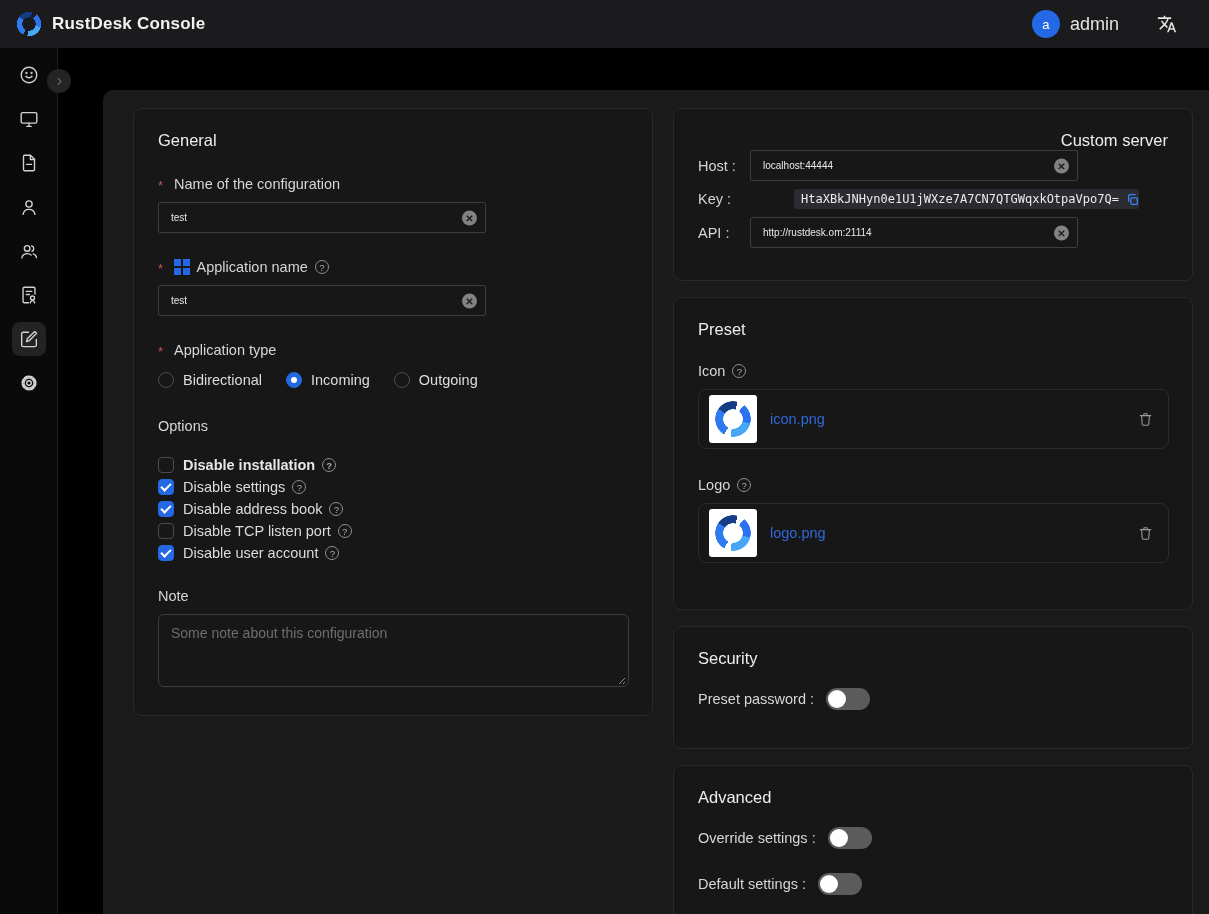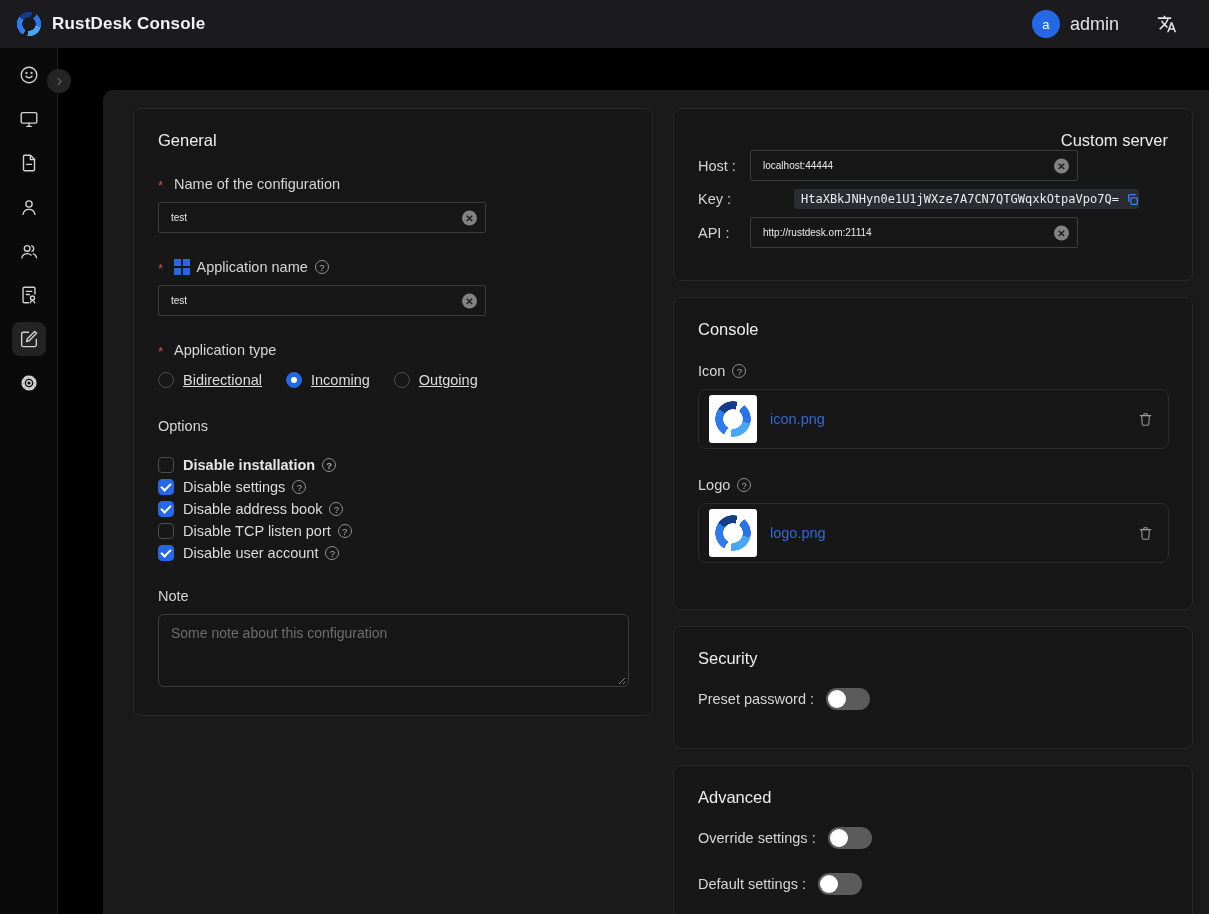--- a/index.html
+++ b/index.html
@@ -108,21 +108,21 @@
 
   
   .radio-row { display:flex; align-items:center; gap:24px; }
   .radio-opt { display:flex; align-items:center; gap:9px; cursor:pointer; }
   .radio {
     width:16px; height:16px; border-radius:50%; border:1.5px solid #4c4c4c;
     display:flex; align-items:center; justify-content:center; flex:none;
   }
   .radio.checked { background:#2468e5; border-color:#2468e5; }
   .radio.checked::after { content:""; width:6px; height:6px; border-radius:50%; background:#fff; }
-  .radio-label { font-size:14.5px; color:#dcdcdc;text-decoration:underline; }
+  .radio-label { font-size:14.5px; color:#dcdcdc; }
 
   
   .cb-row { display:flex; align-items:center; gap:9px; height:22px; cursor:pointer; }
   .cb {
     width:16px; height:16px; border-radius:4px; border:1.5px solid #4c4c4c;
     display:flex; align-items:center; justify-content:center; flex:none;
   }
   .cb.checked { background:#2468e5; border-color:#2468e5; }
   .cb.checked::after {
     content:""; width:4px; height:8px; border-right:2px solid #fff;
@@ -415,21 +415,21 @@
       <div class="srv-row" style="margin-bottom:8px;">
         <div class="srv-label">API :</div>
         <div class="text-input-wrap">
           <input class="text-input" type="text" value="http://rustdesk.om:21114" style="">
           <span class="clear-icon"></span>
         </div>
       </div>
     </div>
 
     <div class="card visual-card">
-      <div class="card-title mb24">Console</div>
+      <div class="card-title mb24">Preset</div>
 
       <div class="field-label mb10">
         <span>Icon</span>
         <span class="help-icon"></span>
       </div>
       <div class="file-box mb28">
         <span class="thumb">
           <span class="rdring logo-36"></span>
         </span>
         <span class="file-link">icon.png</span>

